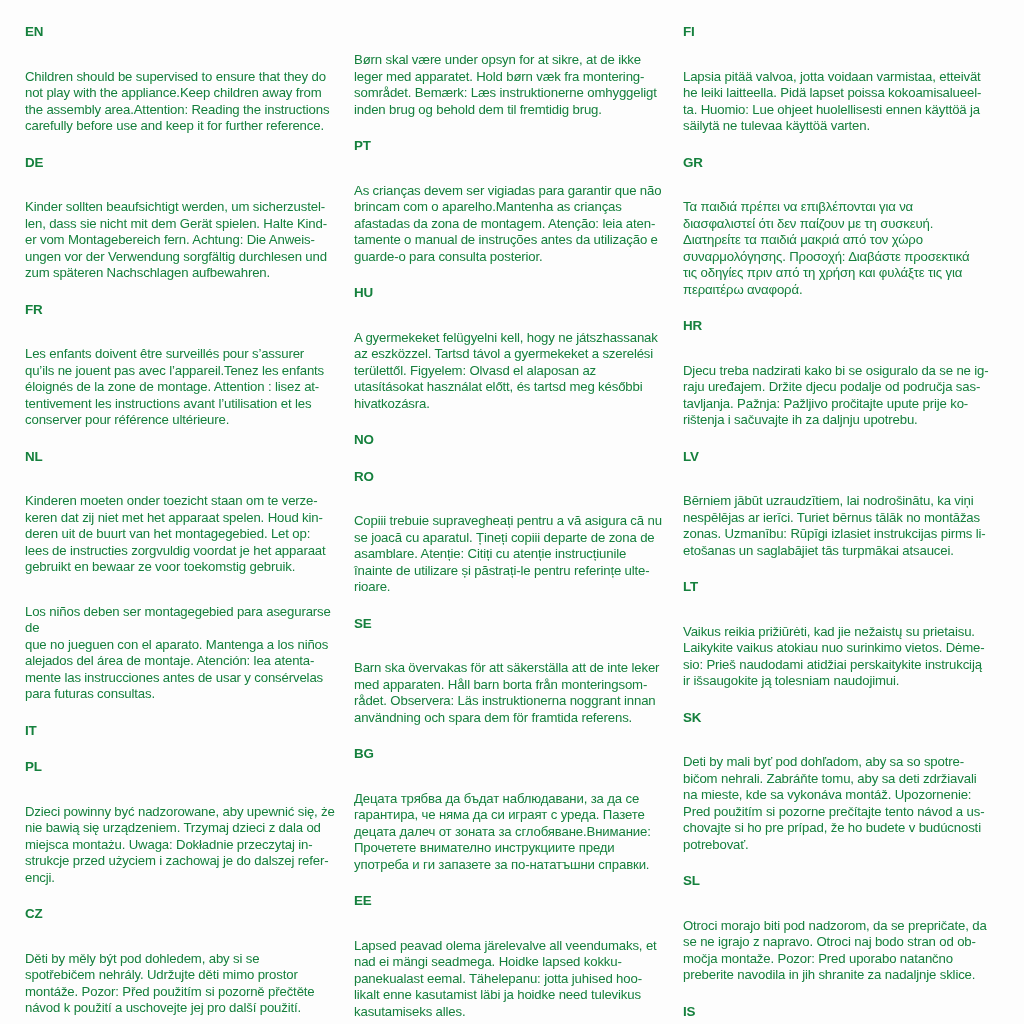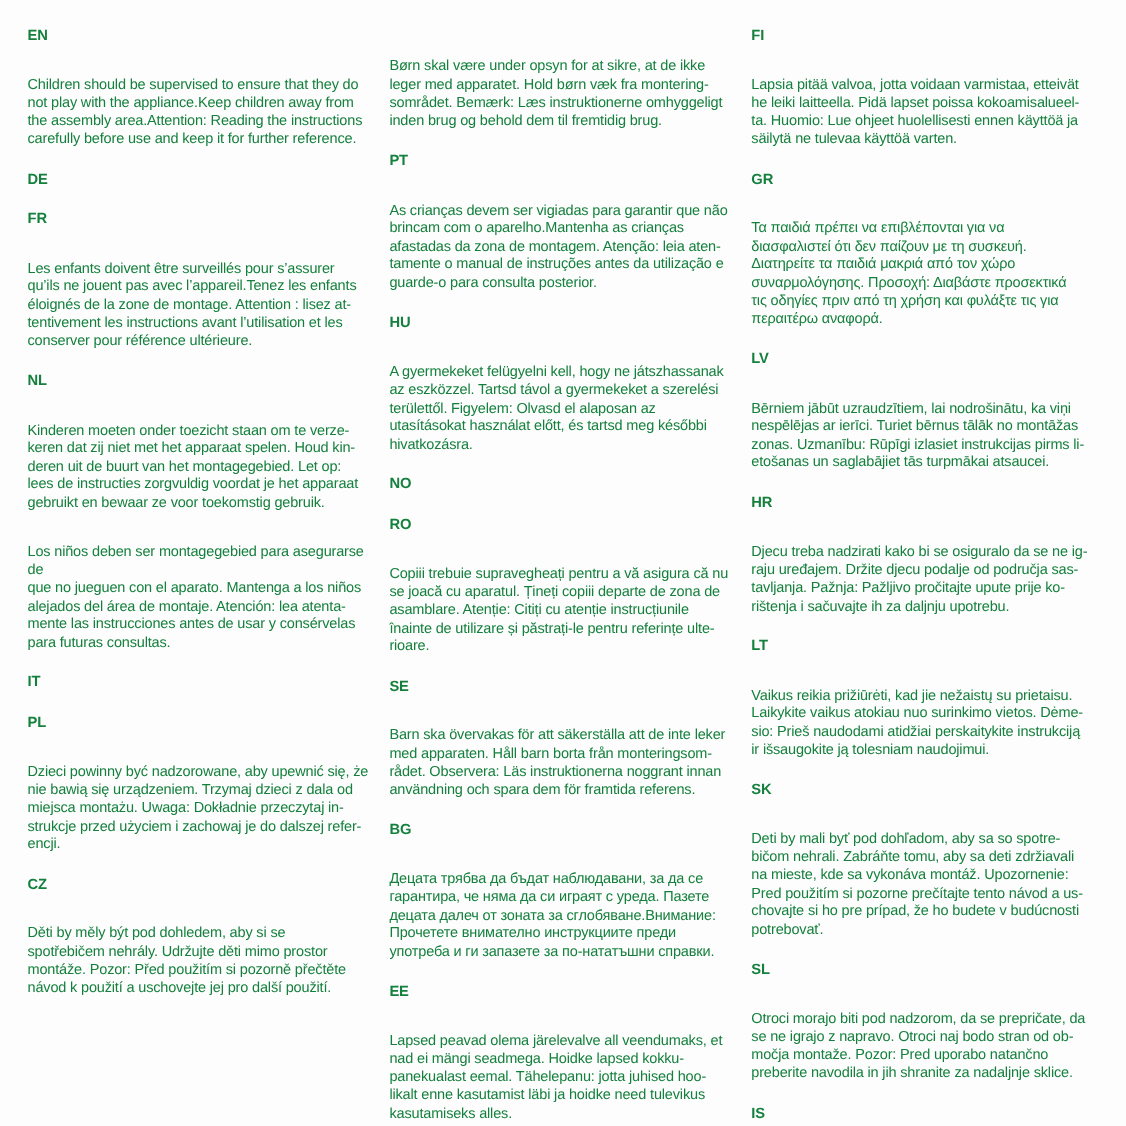--- a/index.html
+++ b/index.html
@@ -45,20 +45,25 @@
   <div class="col">
     <section class="sec">
       <div class="lang-code">EN</div>
       <div class="lang-text">Children should be supervised to ensure that they do
 not play with the appliance.Keep children away from
 the assembly area.Attention: Reading the instructions
 carefully before use and keep it for further reference.</div>
     </section>
     <section class="sec">
       <div class="lang-code">DE</div>
+      <div class="lang-text">Kinder sollten beaufsichtigt werden, um sicherzustel-
+len, dass sie nicht mit dem Gerät spielen. Halte Kind-
+er vom Montagebereich fern. Achtung: Die Anweis-
+ungen vor der Verwendung sorgfältig durchlesen und
+zum späteren Nachschlagen aufbewahren.</div>
     </section>
     <section class="sec">
       <div class="lang-code">FR</div>
       <div class="lang-text">Les enfants doivent être surveillés pour s’assurer
 qu’ils ne jouent pas avec l’appareil.Tenez les enfants
 éloignés de la zone de montage. Attention : lisez at-
 tentivement les instructions avant l’utilisation et les
 conserver pour référence ultérieure.</div>
     </section>
     <section class="sec">
@@ -166,32 +171,32 @@
     <section class="sec">
       <div class="lang-code">GR</div>
       <div class="lang-text">Τα παιδιά πρέπει να επιβλέπονται για να
 διασφαλιστεί ότι δεν παίζουν με τη συσκευή.
 Διατηρείτε τα παιδιά μακριά από τον χώρο
 συναρμολόγησης. Προσοχή: Διαβάστε προσεκτικά
 τις οδηγίες πριν από τη χρήση και φυλάξτε τις για
 περαιτέρω αναφορά.</div>
     </section>
     <section class="sec">
+      <div class="lang-code">HR</div>
+      <div class="lang-text">Djecu treba nadzirati kako bi se osiguralo da se ne ig-
+raju uređajem. Držite djecu podalje od područja sas-
+tavljanja. Pažnja: Pažljivo pročitajte upute prije ko-
+rištenja i sačuvajte ih za daljnju upotrebu.</div>
+    </section>
+    <section class="sec">
       <div class="lang-code">LV</div>
       <div class="lang-text">Bērniem jābūt uzraudzītiem, lai nodrošinātu, ka viņi
 nespēlējas ar ierīci. Turiet bērnus tālāk no montāžas
 zonas. Uzmanību: Rūpīgi izlasiet instrukcijas pirms li-
 etošanas un saglabājiet tās turpmākai atsaucei.</div>
-    </section>
-    <section class="sec">
-      <div class="lang-code">HR</div>
-      <div class="lang-text">Djecu treba nadzirati kako bi se osiguralo da se ne ig-
-raju uređajem. Držite djecu podalje od područja sas-
-tavljanja. Pažnja: Pažljivo pročitajte upute prije ko-
-rištenja i sačuvajte ih za daljnju upotrebu.</div>
     </section>
     <section class="sec">
       <div class="lang-code">LT</div>
       <div class="lang-text">Vaikus reikia prižiūrėti, kad jie nežaistų su prietaisu.
 Laikykite vaikus atokiau nuo surinkimo vietos. Dėme-
 sio: Prieš naudodami atidžiai perskaitykite instrukciją
 ir išsaugokite ją tolesniam naudojimui.</div>
     </section>
     <section class="sec">
       <div class="lang-code">SK</div>

